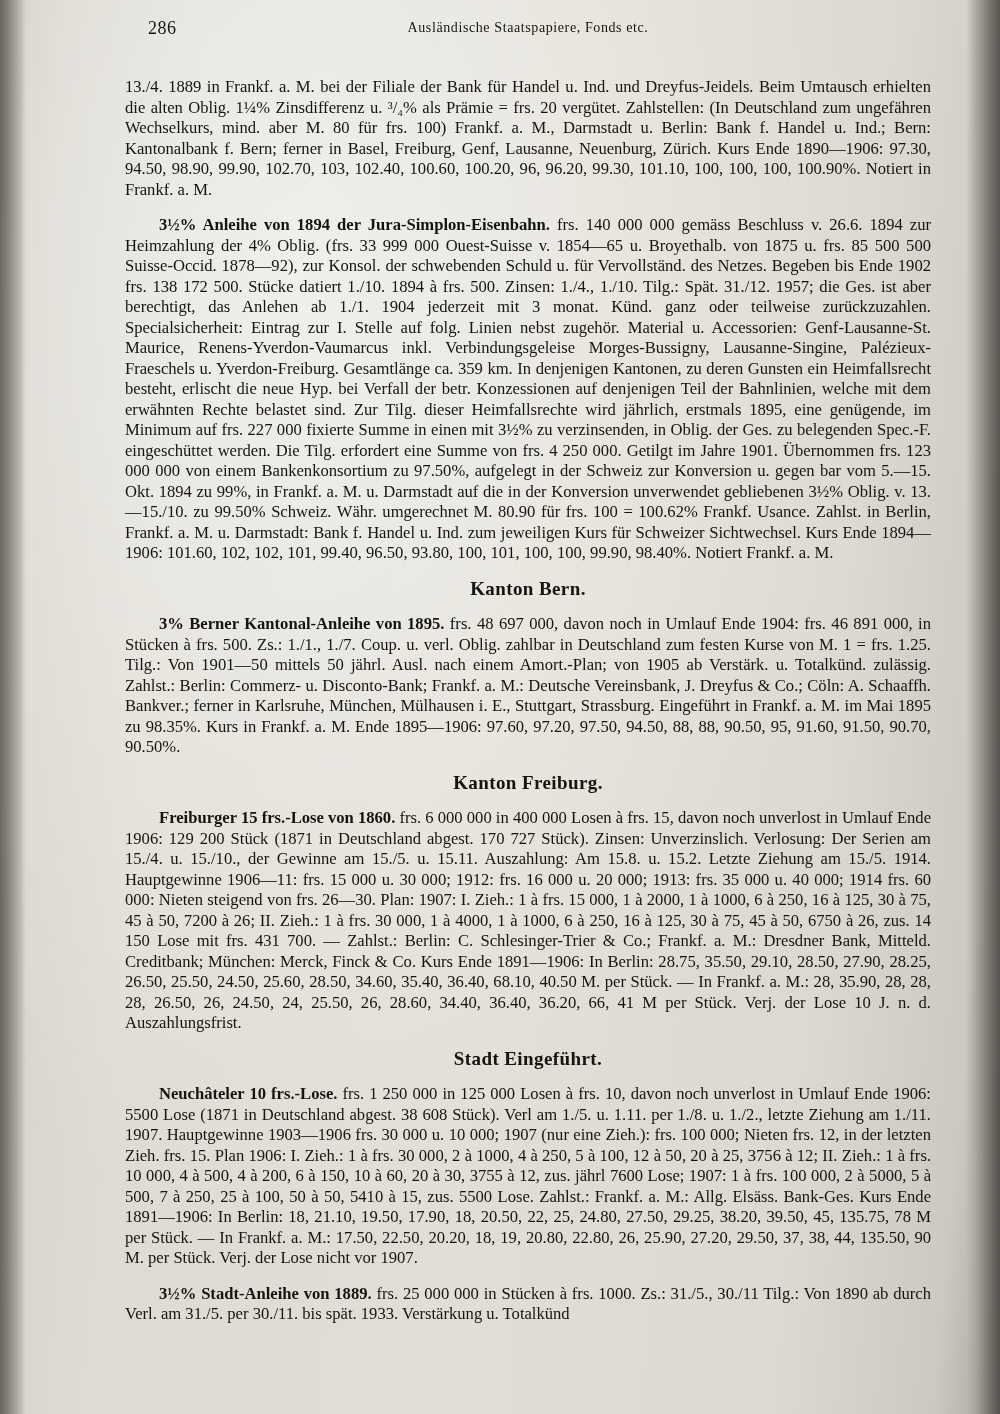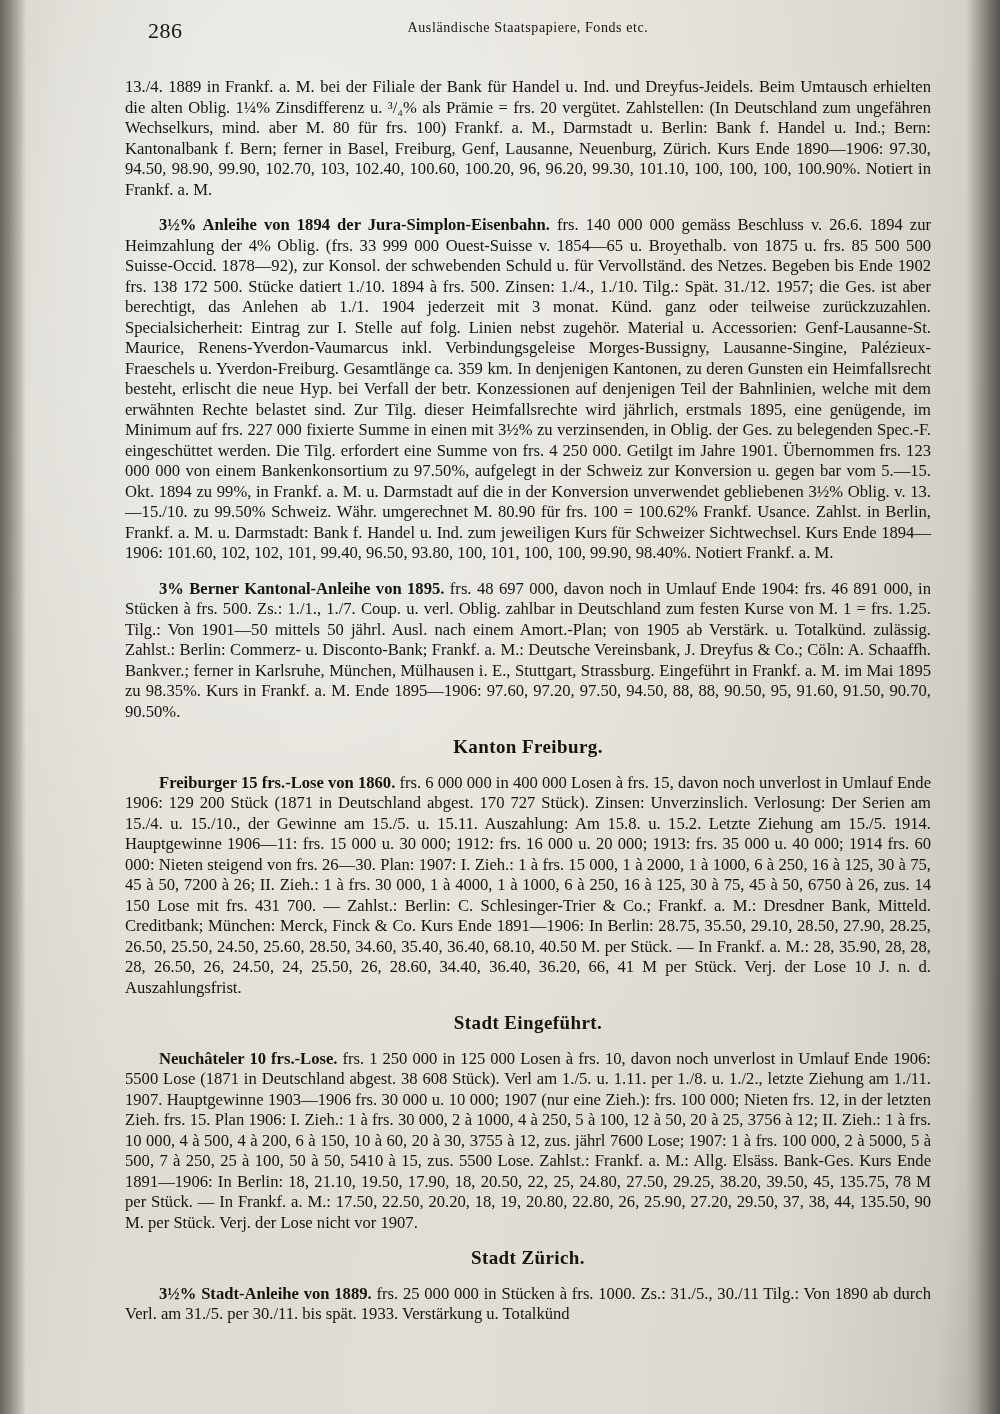--- a/index.html
+++ b/index.html
@@ -60,21 +60,21 @@
     position: absolute;
     top: 18px;
     left: 0;
     width: 836px;
     height: 30px;
   }
   .folio {
     position: absolute;
     left: 38px;
     top: 0;
-    font-size: 22px;
+    font-size: 18px;
     letter-spacing: .5px;
   }
   .runhead {
     position: absolute;
     left: 0;
     top: 2px;
     width: 836px;
     text-align: center;
     font-size: 14px;
     letter-spacing: .6px;
@@ -116,27 +116,27 @@
         <div class="folio">286</div>
         <div class="runhead">Ausländische Staatspapiere, Fonds etc.</div>
       </div>
 
       <div class="body">
 
         <p>13./4. 1889 in Frankf. a. M. bei der Filiale der Bank für Handel u. Ind. und Dreyfus-Jeidels. Beim Umtausch erhielten die alten Oblig. 1¼% Zinsdifferenz u. ³/₄% als Prämie = frs. 20 vergütet. Zahlstellen: (In Deutschland zum ungefähren Wechselkurs, mind. aber M. 80 für frs. 100) Frankf. a. M., Darmstadt u. Berlin: Bank f. Handel u. Ind.; Bern: Kantonalbank f. Bern; ferner in Basel, Freiburg, Genf, Lausanne, Neuenburg, Zürich. Kurs Ende 1890—1906: 97.30, 94.50, 98.90, 99.90, 102.70, 103, 102.40, 100.60, 100.20, 96, 96.20, 99.30, 101.10, 100, 100, 100, 100.90%. Notiert in Frankf. a. M.</p>
 
         <p class="ind"><span class="b">3½% Anleihe von 1894 der Jura-Simplon-Eisenbahn.</span> <span>frs. 140 000 000 gemäss Beschluss v. 26.6. 1894 zur Heimzahlung der 4% Oblig. (frs. 33 999 000 Ouest-Suisse v. 1854—65 u. Broyethalb. von 1875 u. frs. 85 500 500 Suisse-Occid. 1878—92), zur Konsol. der schwebenden Schuld u. für Vervollständ. des Netzes. Begeben bis Ende 1902 frs. 138 172 500. Stücke datiert 1./10. 1894 à frs. 500. Zinsen: 1./4., 1./10. Tilg.: Spät. 31./12. 1957; die Ges. ist aber berechtigt, das Anlehen ab 1./1. 1904 jederzeit mit 3 monat. Künd. ganz oder teilweise zurückzuzahlen. Specialsicherheit: Eintrag zur I. Stelle auf folg. Linien nebst zugehör. Material u. Accessorien: Genf-Lausanne-St. Maurice, Renens-Yverdon-Vaumarcus inkl. Verbindungsgeleise Morges-Bussigny, Lausanne-Singine, Palézieux-Fraeschels u. Yverdon-Freiburg. Gesamtlänge ca. 359 km. In denjenigen Kantonen, zu deren Gunsten ein Heimfallsrecht besteht, erlischt die neue Hyp. bei Verfall der betr. Konzessionen auf denjenigen Teil der Bahnlinien, welche mit dem erwähnten Rechte belastet sind. Zur Tilg. dieser Heimfallsrechte wird jährlich, erstmals 1895, eine genügende, im Minimum auf frs. 227 000 fixierte Summe in einen mit 3½% zu verzinsenden, in Oblig. der Ges. zu belegenden Spec.-F. eingeschüttet werden. Die Tilg. erfordert eine Summe von frs. 4 250 000. Getilgt im Jahre 1901. Übernommen frs. 123 000 000 von einem Bankenkonsortium zu 97.50%, aufgelegt in der Schweiz zur Konversion u. gegen bar vom 5.—15. Okt. 1894 zu 99%, in Frankf. a. M. u. Darmstadt auf die in der Konversion unverwendet gebliebenen 3½% Oblig. v. 13.—15./10. zu 99.50% Schweiz. Währ. umgerechnet M. 80.90 für frs. 100 = 100.62% Frankf. Usance. Zahlst. in Berlin, Frankf. a. M. u. Darmstadt: Bank f. Handel u. Ind. zum jeweiligen Kurs für Schweizer Sichtwechsel. Kurs Ende 1894—1906: 101.60, 102, 102, 101, 99.40, 96.50, 93.80, 100, 101, 100, 100, 99.90, 98.40%. Notiert Frankf. a. M.</span></p>
 
+        <div class="sechead">Kanton Bern.</div>
         <p class="ind"><span class="b">3% Berner Kantonal-Anleihe von 1895.</span> <span>frs. 48 697 000, davon noch in Umlauf Ende 1904: frs. 46 891 000, in Stücken à frs. 500. Zs.: 1./1., 1./7. Coup. u. verl. Oblig. zahlbar in Deutschland zum festen Kurse von M. 1 = frs. 1.25. Tilg.: Von 1901—50 mittels 50 jährl. Ausl. nach einem Amort.-Plan; von 1905 ab Verstärk. u. Totalkünd. zulässig. Zahlst.: Berlin: Commerz- u. Disconto-Bank; Frankf. a. M.: Deutsche Vereinsbank, J. Dreyfus &amp; Co.; Cöln: A. Schaaffh. Bankver.; ferner in Karlsruhe, München, Mülhausen i. E., Stuttgart, Strassburg. Eingeführt in Frankf. a. M. im Mai 1895 zu 98.35%. Kurs in Frankf. a. M. Ende 1895—1906: 97.60, 97.20, 97.50, 94.50, 88, 88, 90.50, 95, 91.60, 91.50, 90.70, 90.50%.</span></p>
 
         <div class="sechead">Kanton Freiburg.</div>
         <p class="ind"><span class="b">Freiburger 15 frs.-Lose von 1860.</span> <span>frs. 6 000 000 in 400 000 Losen à frs. 15, davon noch unverlost in Umlauf Ende 1906: 129 200 Stück (1871 in Deutschland abgest. 170 727 Stück). Zinsen: Unverzinslich. Verlosung: Der Serien am 15./4. u. 15./10., der Gewinne am 15./5. u. 15.11. Auszahlung: Am 15.8. u. 15.2. Letzte Ziehung am 15./5. 1914. Hauptgewinne 1906—11: frs. 15 000 u. 30 000; 1912: frs. 16 000 u. 20 000; 1913: frs. 35 000 u. 40 000; 1914 frs. 60 000: Nieten steigend von frs. 26—30. Plan: 1907: I. Zieh.: 1 à frs. 15 000, 1 à 2000, 1 à 1000, 6 à 250, 16 à 125, 30 à 75, 45 à 50, 7200 à 26; II. Zieh.: 1 à frs. 30 000, 1 à 4000, 1 à 1000, 6 à 250, 16 à 125, 30 à 75, 45 à 50, 6750 à 26, zus. 14 150 Lose mit frs. 431 700. — Zahlst.: Berlin: C. Schlesinger-Trier &amp; Co.; Frankf. a. M.: Dresdner Bank, Mitteld. Creditbank; München: Merck, Finck &amp; Co. Kurs Ende 1891—1906: In Berlin: 28.75, 35.50, 29.10, 28.50, 27.90, 28.25, 26.50, 25.50, 24.50, 25.60, 28.50, 34.60, 35.40, 36.40, 68.10, 40.50 M. per Stück. — In Frankf. a. M.: 28, 35.90, 28, 28, 28, 26.50, 26, 24.50, 24, 25.50, 26, 28.60, 34.40, 36.40, 36.20, 66, 41 M per Stück. Verj. der Lose 10 J. n. d. Auszahlungsfrist.</span></p>
 
         <div class="sechead">Stadt Eingeführt.</div>
         <p class="ind"><span class="b">Neuchâteler 10 frs.-Lose.</span> <span>frs. 1 250 000 in 125 000 Losen à frs. 10, davon noch unverlost in Umlauf Ende 1906: 5500 Lose (1871 in Deutschland abgest. 38 608 Stück). Verl am 1./5. u. 1.11. per 1./8. u. 1./2., letzte Ziehung am 1./11. 1907. Hauptgewinne 1903—1906 frs. 30 000 u. 10 000; 1907 (nur eine Zieh.): frs. 100 000; Nieten frs. 12, in der letzten Zieh. frs. 15. Plan 1906: I. Zieh.: 1 à frs. 30 000, 2 à 1000, 4 à 250, 5 à 100, 12 à 50, 20 à 25, 3756 à 12; II. Zieh.: 1 à frs. 10 000, 4 à 500, 4 à 200, 6 à 150, 10 à 60, 20 à 30, 3755 à 12, zus. jährl 7600 Lose; 1907: 1 à frs. 100 000, 2 à 5000, 5 à 500, 7 à 250, 25 à 100, 50 à 50, 5410 à 15, zus. 5500 Lose. Zahlst.: Frankf. a. M.: Allg. Elsäss. Bank-Ges. Kurs Ende 1891—1906: In Berlin: 18, 21.10, 19.50, 17.90, 18, 20.50, 22, 25, 24.80, 27.50, 29.25, 38.20, 39.50, 45, 135.75, 78 M per Stück. — In Frankf. a. M.: 17.50, 22.50, 20.20, 18, 19, 20.80, 22.80, 26, 25.90, 27.20, 29.50, 37, 38, 44, 135.50, 90 M. per Stück. Verj. der Lose nicht vor 1907.</span></p>
 
-        <div class="sechead">Stadt Zürich.</div>
         <p class="ind"><span class="b">3½% Stadt-Anleihe von 1889.</span> <span>frs. 25 000 000 in Stücken à frs. 1000. Zs.: 31./5., 30./11 Tilg.: Von 1890 ab durch Verl. am 31./5. per 30./11. bis spät. 1933. Verstärkung u. Totalkünd</span></p>
 
       </div>
     </div>
   </div>
 </div>
 
 </body></html>

